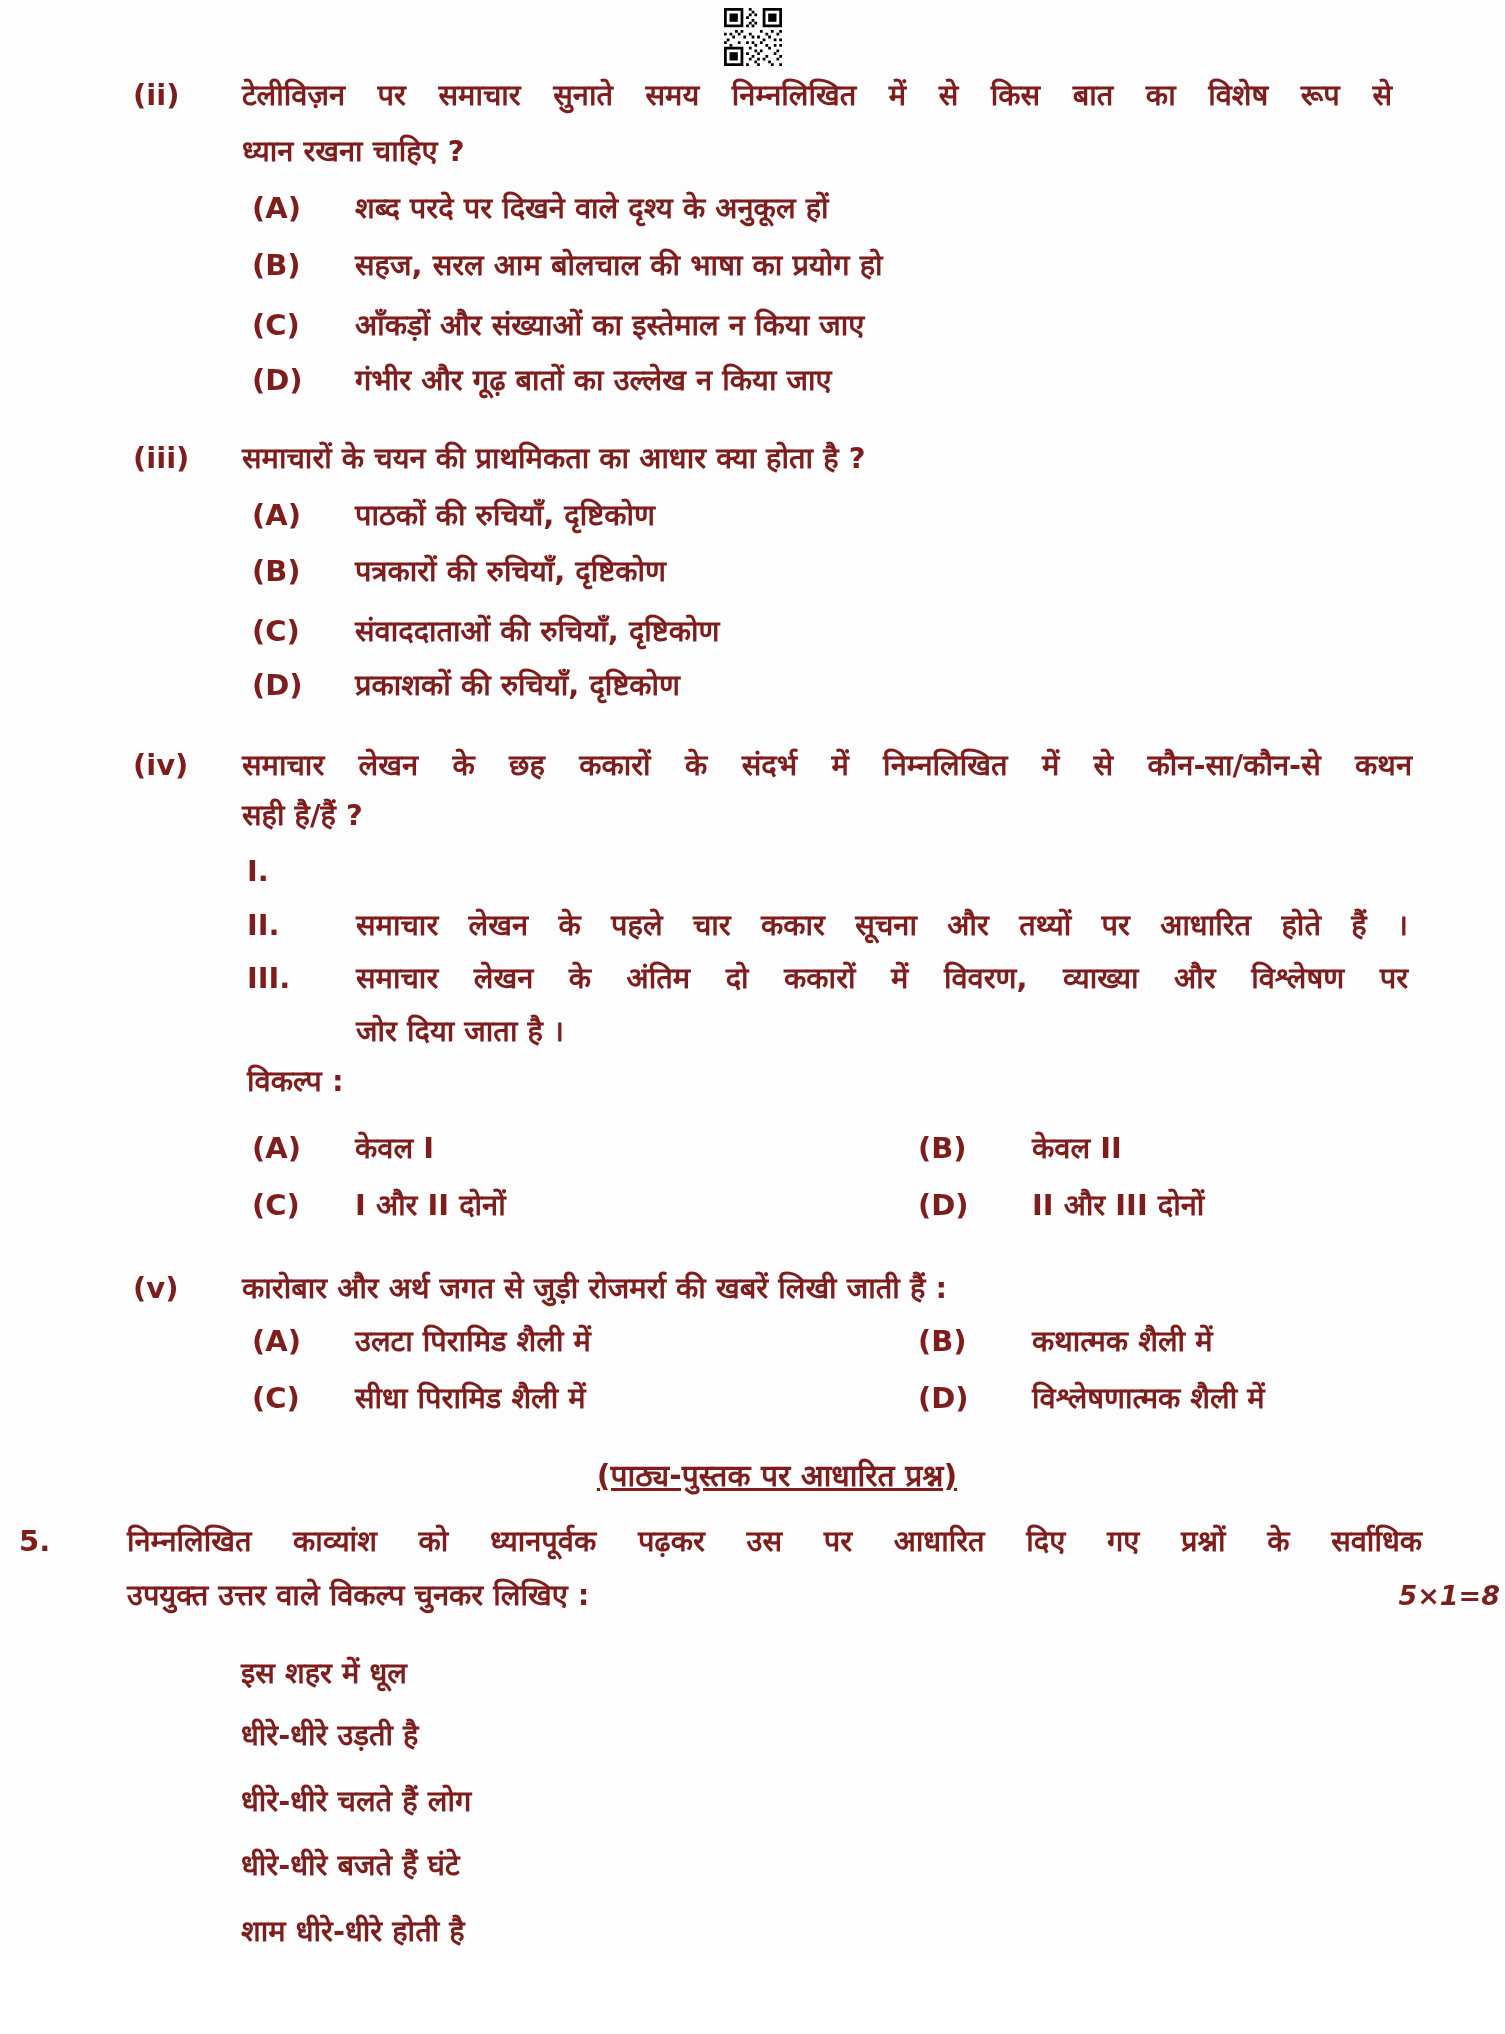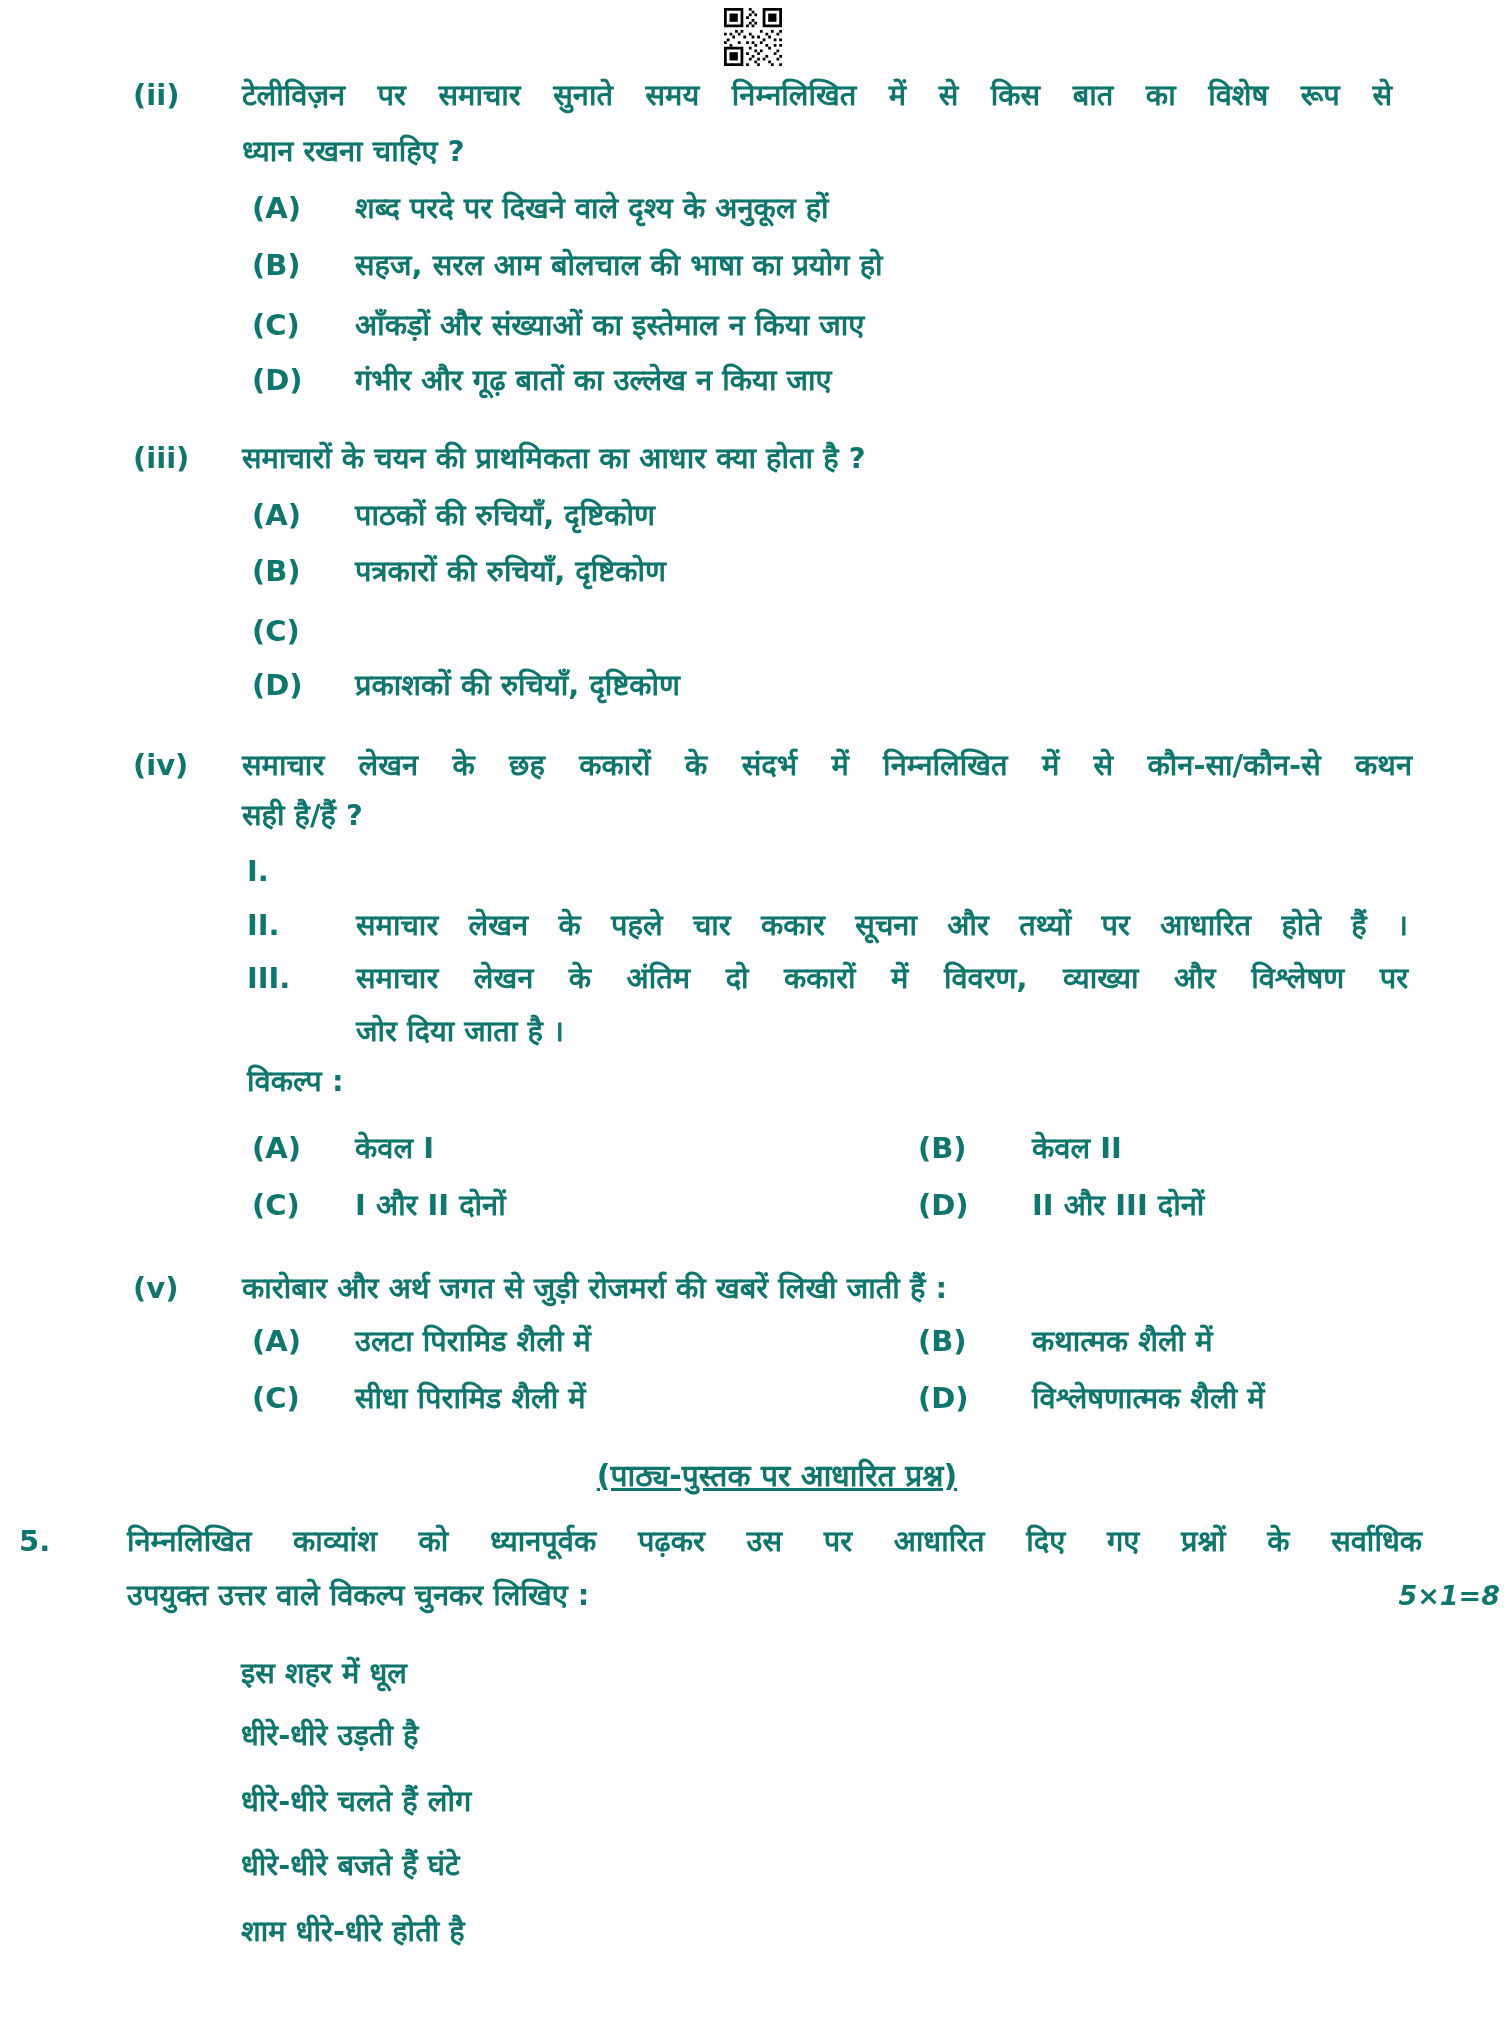--- a/index.html
+++ b/index.html
@@ -4,21 +4,21 @@
 <style>
   * { margin:0; padding:0; box-sizing:border-box; }
   html,body { background:#ffffff; }
   .page {
     position:relative;
     width:1505px; height:1960px;
     background:#fdfdfd;
     overflow:hidden;
     font-family:"DejaVu Sans","Liberation Sans",sans-serif;
     font-weight:700;
-    color:#0f766e;
+    color:#7f1d1d;
     font-size:29px;
   }
   .abs { position:absolute; white-space:nowrap; line-height:1.25; }
   .just { white-space:normal; text-align:justify; text-align-last:justify; }
   .qlabel   { left:133px; }
   .qtext    { left:242px; }
   .optletter  { left:252px; }
   .opttext    { left:355px; }
   .optletter2 { left:918px; }
   .opttext2   { left:1032px; }
@@ -63,20 +63,21 @@
   <div class="abs opttext" style="top:362px">गंभीर और गूढ़ बातों का उल्लेख न किया जाए</div>
 
   <div class="abs qlabel" style="top:440px">(iii)</div>
   <div class="abs qtext" style="top:440px">समाचारों के चयन की प्राथमिकता का आधार क्या होता है ?</div>
 
   <div class="abs optletter" style="top:497px">(A)</div>
   <div class="abs opttext" style="top:497px">पाठकों की रुचियाँ, दृष्टिकोण</div>
   <div class="abs optletter" style="top:553px">(B)</div>
   <div class="abs opttext" style="top:553px">पत्रकारों की रुचियाँ, दृष्टिकोण</div>
   <div class="abs optletter" style="top:613px">(C)</div>
+  <div class="abs opttext" style="top:613px">संवाददाताओं की रुचियाँ, दृष्टिकोण</div>
   <div class="abs optletter" style="top:667px">(D)</div>
   <div class="abs opttext" style="top:667px">प्रकाशकों की रुचियाँ, दृष्टिकोण</div>
 
   <div class="abs qlabel" style="top:747px">(iv)</div>
   <div class="abs qtext just" style="top:747px; width:1170px">समाचार लेखन के छह ककारों के संदर्भ में निम्नलिखित में से कौन-सा/कौन-से कथन</div>
   <div class="abs qtext" style="top:797px">सही है/हैं ?</div>
 
   <div class="abs stlabel" style="top:853px">I.</div>
   <div class="abs stlabel" style="top:907px">II.</div>
   <div class="abs sttext just" style="top:907px; width:1052px">समाचार लेखन के पहले चार ककार सूचना और तथ्यों पर आधारित होते हैं ।</div>

